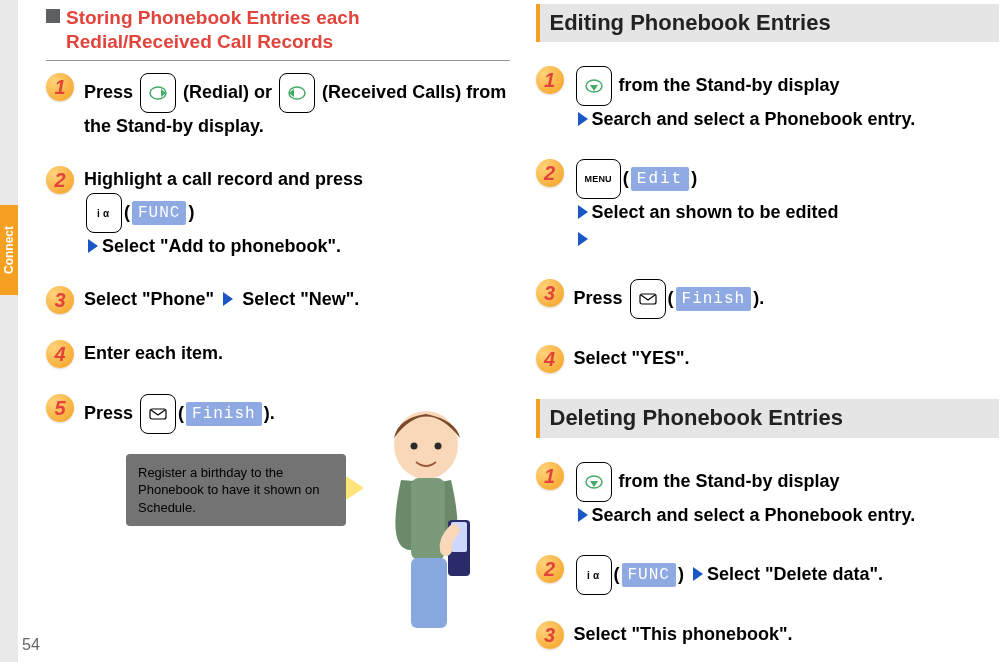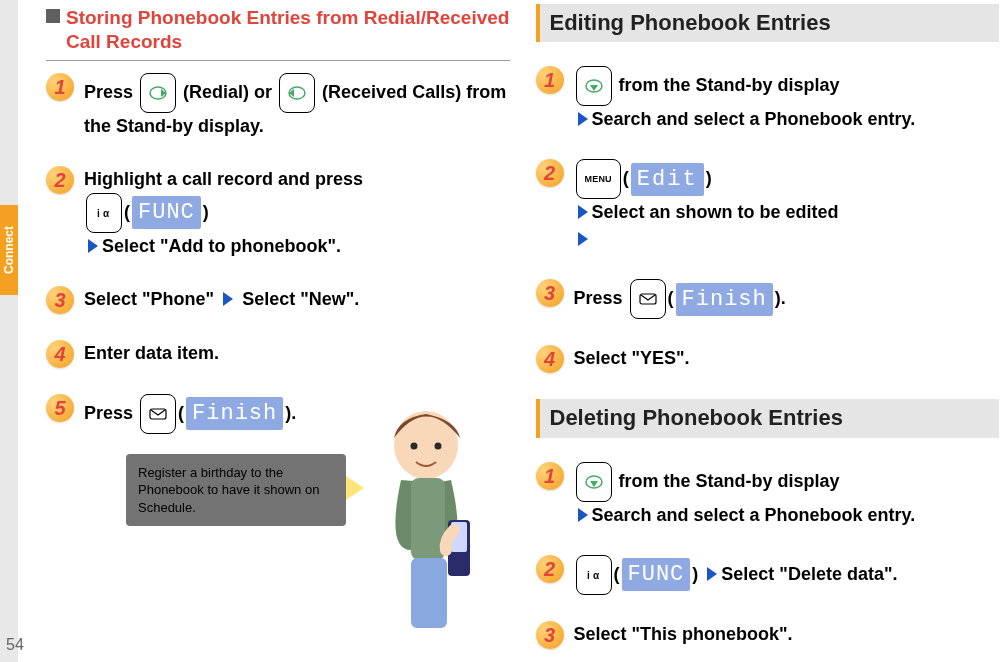--- a/index.html
+++ b/index.html
@@ -34,21 +34,21 @@
     top: 50%;
     transform: translate(-50%, -50%) rotate(-90deg);
     transform-origin: center center;
     font-size: 12px;
     font-weight: bold;
     color: #fff;
     white-space: nowrap;
   }
   .page-num {
     position: absolute;
-    left: 6px;
+    left: 22px;
     bottom: 8px;
     font-size: 16px;
     color: #666;
     text-align: right;
   }
   .cols {
     position: absolute;
     left: 46px;
     top: 4px;
     right: 4px;
@@ -137,21 +137,21 @@
   .key-menu {
     font-family: Arial, sans-serif;
     font-size: 9px;
     letter-spacing: 0.2px;
   }
   .soft-label {
     display: inline-block;
     background: #8fa9e3;
     color: #fff;
     font-family: "Courier New", monospace;
-    font-size: 22px;
+    font-size: 16px;
     font-weight: normal;
     padding: 0px 6px;
     border-radius: 2px;
     margin: 0 2px;
     letter-spacing: 1px;
     vertical-align: middle;
   }
   .callout-wrap {
     position: relative;
     margin-top: 2px;
@@ -194,21 +194,21 @@
     <span>Connect</span>
   </div>
 </div>
 <div class="page-num">54</div>
 
 <div class="cols">
 
   <div class="col">
     <div class="section-title-red">
       <span class="sq"></span>
-      <span class="txt">Storing Phonebook Entries from Redial/Received Call Records</span>
+      <span class="txt">Storing Phonebook Entries each Redial/Received Call Records</span>
     </div>
 
     <div class="step">
       <div class="step-num">1</div>
       <div class="step-body">
         <span>Press </span>
         <span class="key">
           <svg width="18" height="14" viewBox="0 0 18 14">
               <ellipse cx="9" cy="7" rx="8" ry="6" fill="none" stroke="#4a6" stroke-width="1.5"></ellipse>
               <polygon points="12,3 17,7 12,11" fill="#4a6"></polygon>
@@ -245,21 +245,21 @@
       <div class="step-body">
         <span>Select "Phone"</span>
         <span class="arrow-blue"></span>
         <span>Select "New".</span>
       </div>
     </div>
 
     <div class="step">
       <div class="step-num">4</div>
       <div class="step-body">
-        <span>Enter data item.</span>
+        <span>Enter each item.</span>
       </div>
     </div>
 
     <div class="step">
       <div class="step-num">5</div>
       <div class="step-body">
         <span>Press </span>
         <span class="key">
           <svg width="18" height="12" viewBox="0 0 18 12">
               <rect x="1" y="1" width="16" height="10" rx="2" fill="none" stroke="#000" stroke-width="1.2"></rect>

